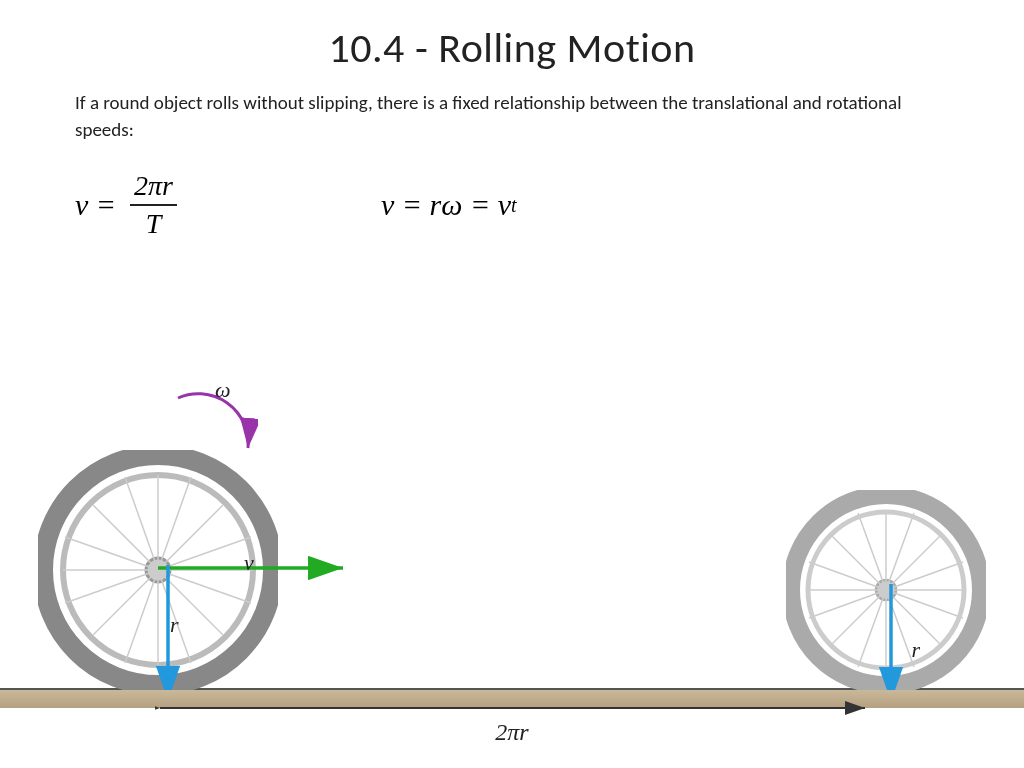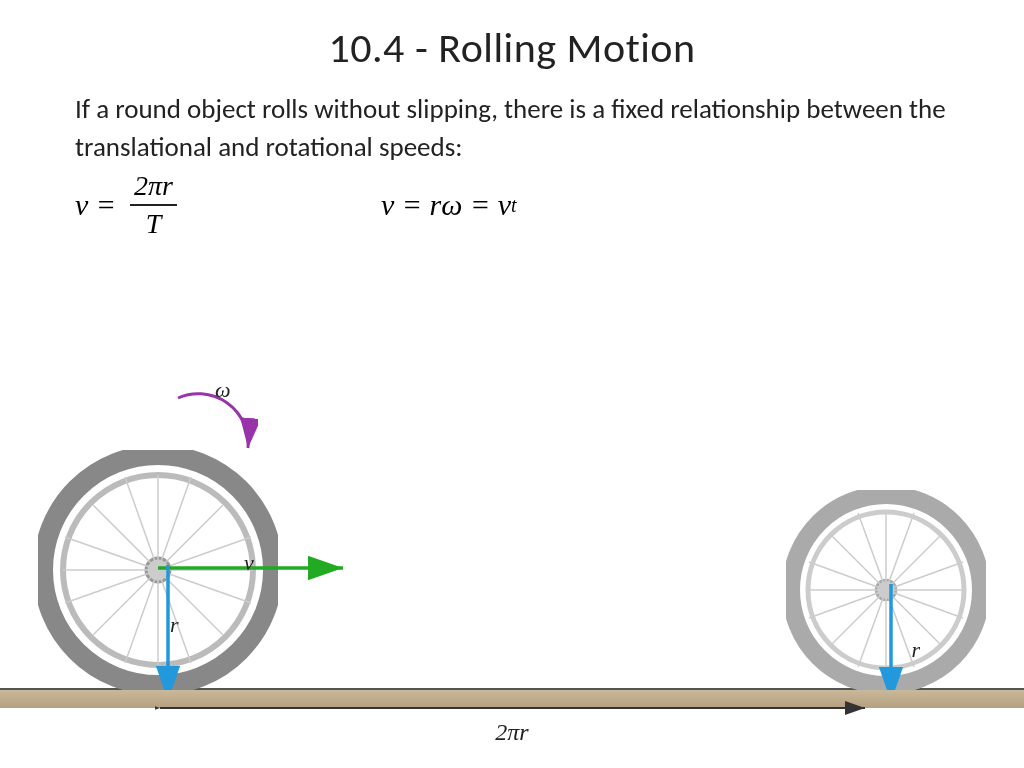--- a/index.html
+++ b/index.html
@@ -27,21 +27,21 @@
       color: #222;
       font-family: 'Calibri', Arial, sans-serif;
       letter-spacing: 0.5px;
     }
 
     .subtitle-text {
       position: absolute;
       top: 90px;
       left: 75px;
       right: 75px;
-      font-size: 27px;
+      font-size: 19px;
       color: #222;
       font-family: 'Calibri', Arial, sans-serif;
       line-height: 1.4;
     }
 
     .formulas-area {
       position: absolute;
       top: 170px;
       left: 75px;
       right: 75px;

